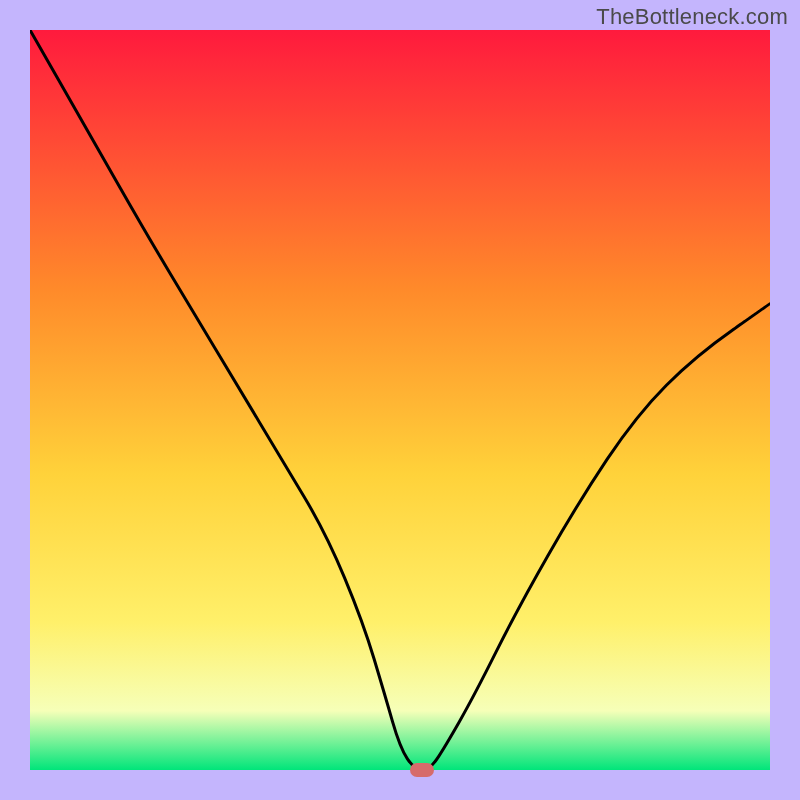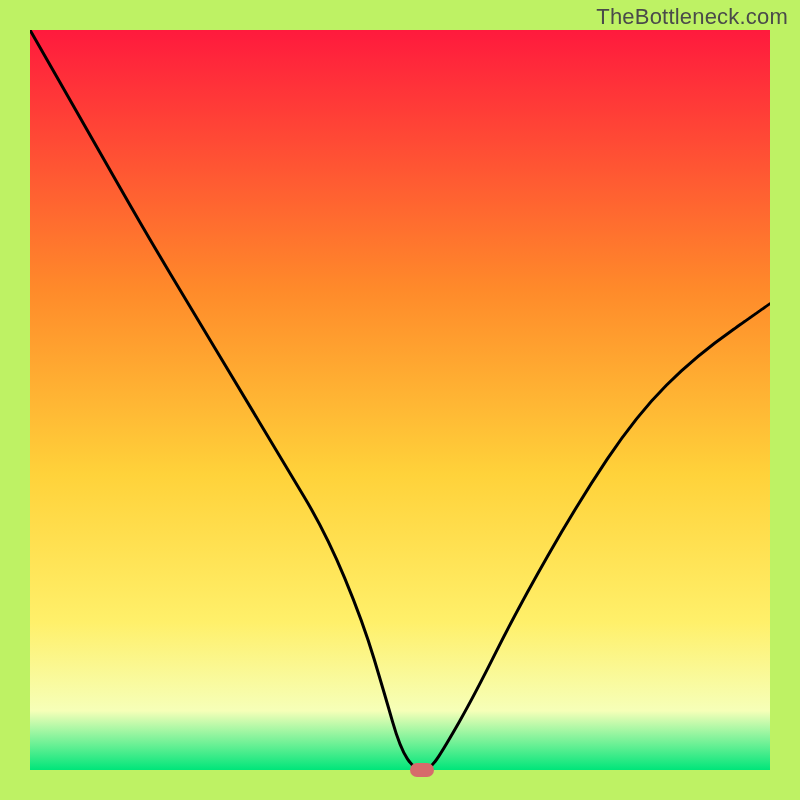--- a/index.html
+++ b/index.html
@@ -10,21 +10,21 @@
     background: #000;
     overflow: hidden;
     font-family: Arial, Helvetica, sans-serif;
   }
   .frame {
     position: absolute;
     left: 0;
     top: 0;
     width: 800px;
     height: 800px;
-    background: #bef264;
+    background: #c4b5fd;
   }
   .watermark {
     position: absolute;
     top: 4px;
     right: 12px;
     color: #4a4a4a;
     font-size: 22px;
     font-weight: 500;
     letter-spacing: 0.2px;
   }

